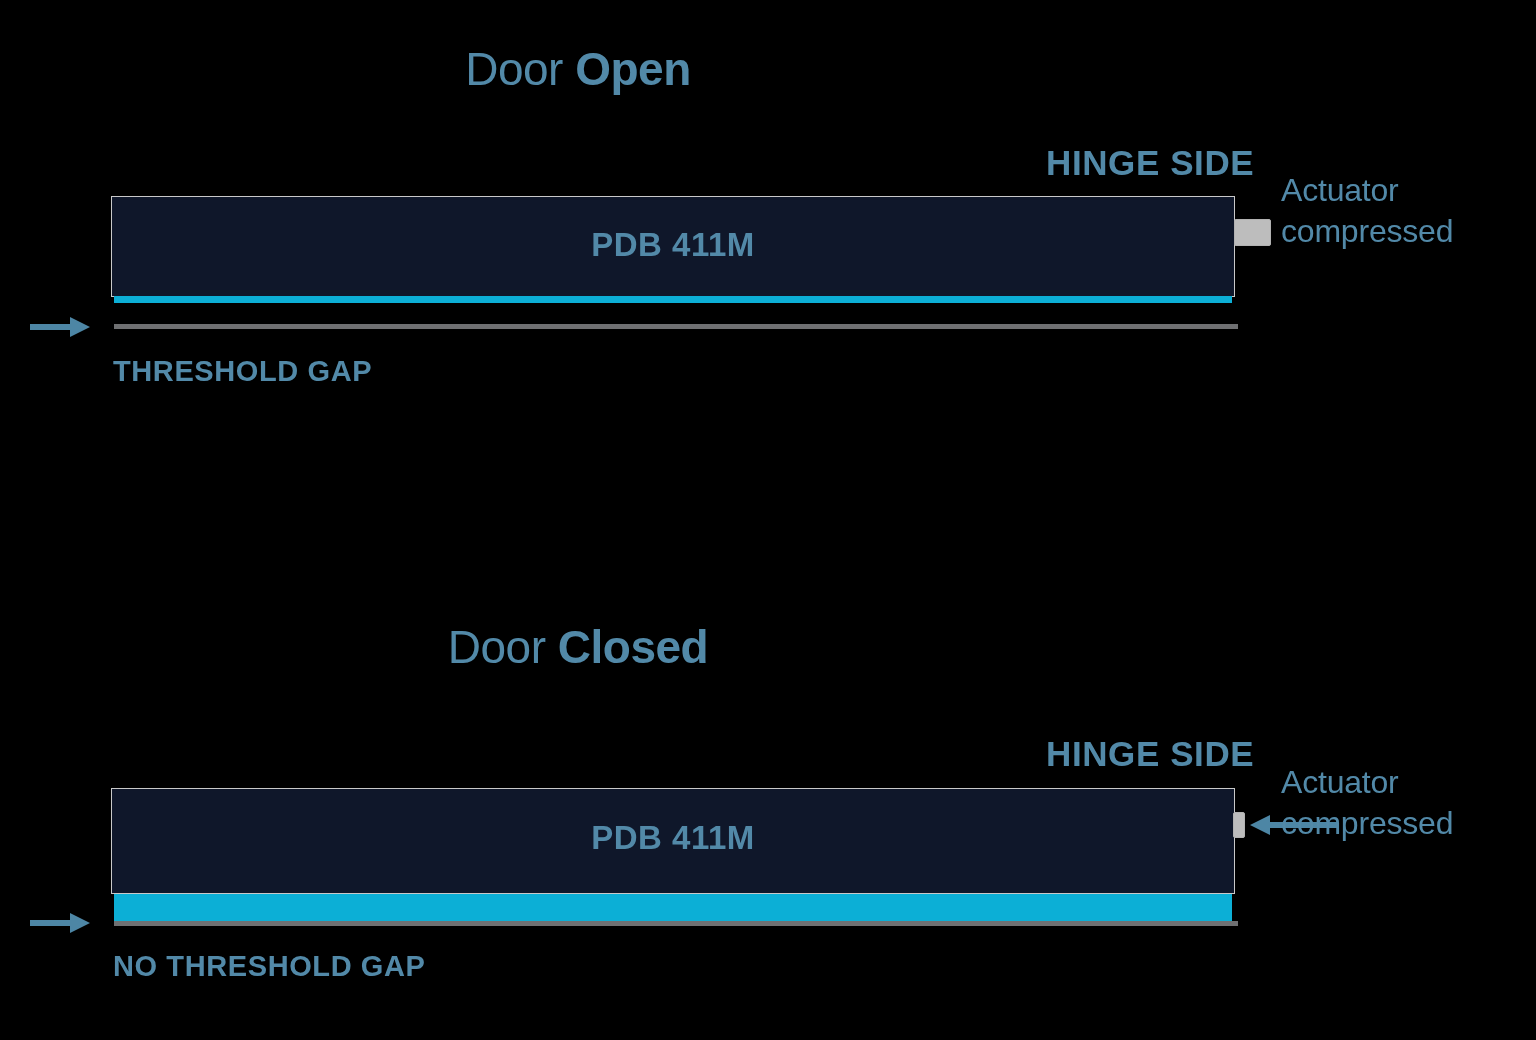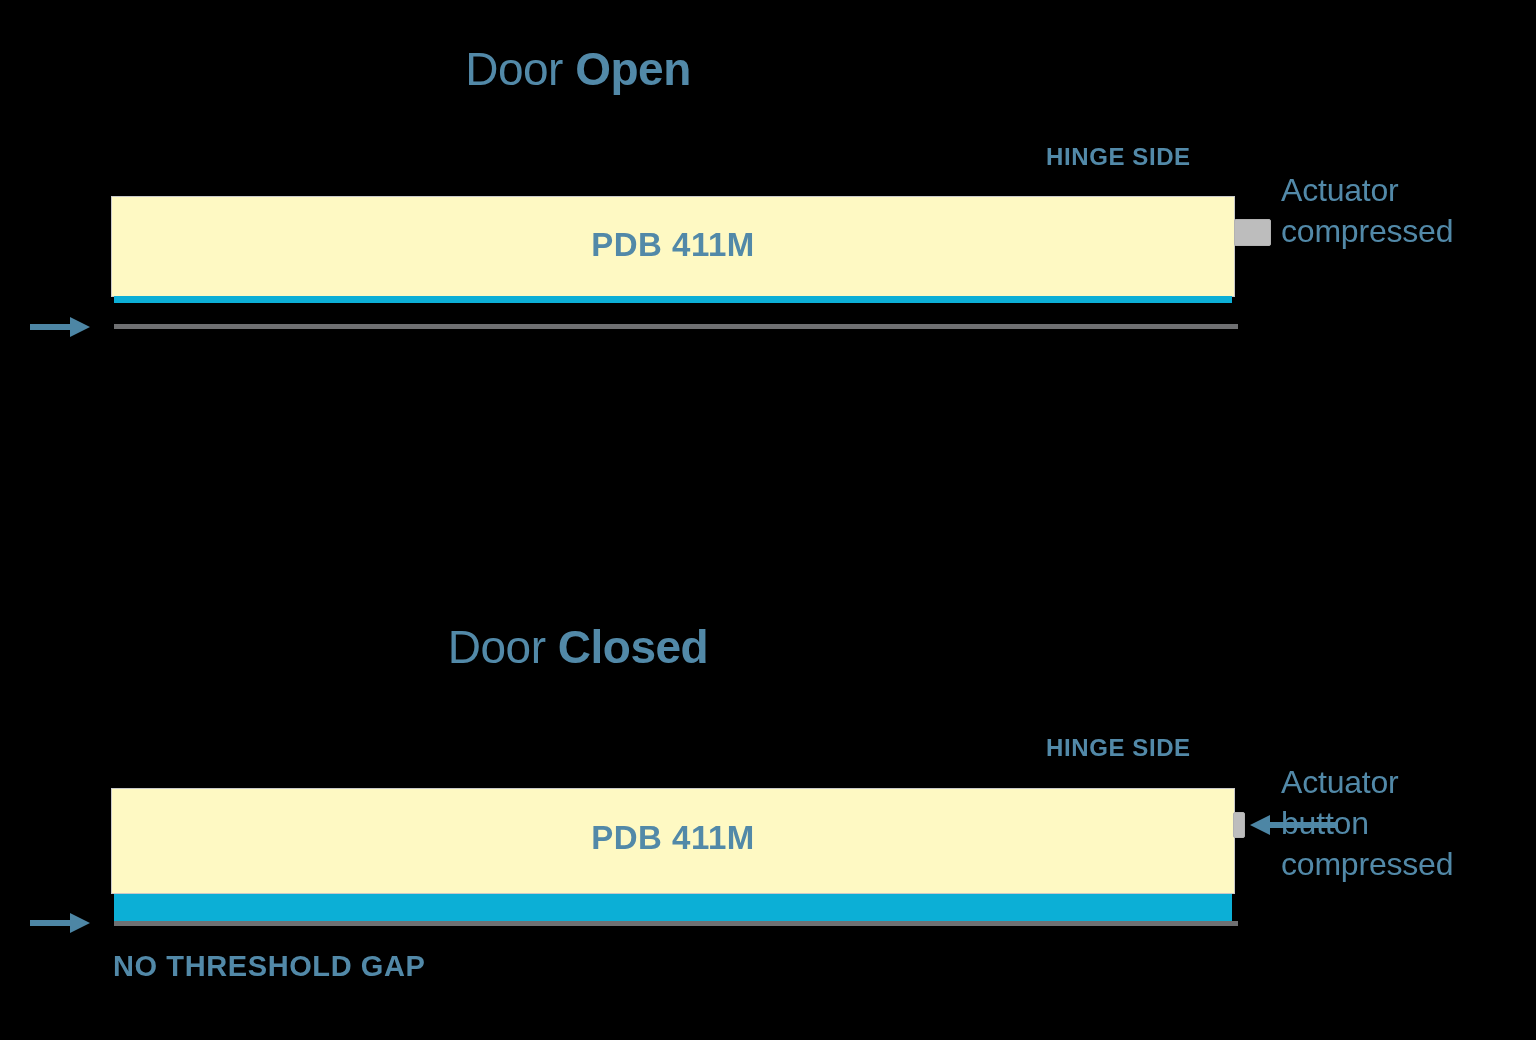--- a/index.html
+++ b/index.html
@@ -33,21 +33,21 @@
     font-weight: 400;
     white-space: nowrap;
   }
   .panel-title .strong { font-weight: 700; }
   .title-open   { top: 42px; left: -190px; }
   .title-closed { top: 620px; left: -190px; }
 
   
   .door-panel {
     position: absolute;
-    background: #fef9c3;
+    background: #0f172a;
     border: 1px solid #c9c9c9;
     box-sizing: border-box;
   }
   .door-label {
     position: absolute;
     width: 100%;
     text-align: center;
     color: #5289a8;
     font-size: 33px;
     font-weight: 700;
@@ -72,21 +72,21 @@
     background: #bdbdbd;
     border: 1px solid #b2b2b2;
     box-sizing: border-box;
     border-radius: 2px;
   }
 
   
   .hinge-label {
     position: absolute;
     color: #5289a8;
-    font-size: 24px;
+    font-size: 35px;
     font-weight: 700;
     letter-spacing: 0.6px;
     white-space: nowrap;
   }
   .gap-label {
     position: absolute;
     color: #5289a8;
     font-size: 29px;
     font-weight: 700;
     letter-spacing: 0.6px;
@@ -126,20 +126,21 @@
   <div class="seal" style="left:114px; top:296px; width:1118px; height:7px;"></div>
 
   <div class="floor-line" style="left:114px; top:324px; width:1124px; height:5px;"></div>
 
   <div class="arrow" style="left:30px; top:312px;">
     <svg width="60" height="30" viewBox="0 0 60 30">
       <path d="M0 12 H40 V5 L60 15 L40 25 V18 H0 Z" fill="#4d86a5"></path>
     </svg>
   </div>
 
+  <div class="gap-label" style="left:113px; top:355px;">THRESHOLD GAP</div>
 
   <div class="actuator" style="left:1234px; top:219px; width:37px; height:27px;"></div>
 
   <div class="actuator-note" style="left:1281px; top:170px; width:250px;">
     <div>Actuator</div>
     <div>compressed</div>
   </div>
 
   <div class="panel-title title-closed">
     <span>Door </span><span class="strong">Closed</span>
@@ -166,17 +167,16 @@
   <div class="actuator" style="left:1233px; top:812px; width:12px; height:26px;"></div>
 
   <div class="arrow" style="left:1250px; top:810px;">
     <svg width="88" height="30" viewBox="0 0 88 30">
       <path d="M88 12 H20 V5 L0 15 L20 25 V18 H88 Z" fill="#4d86a5"></path>
     </svg>
   </div>
 
   <div class="actuator-note" style="left:1281px; top:762px; width:250px;">
     <div>Actuator</div>
-    <div>button</div>
     <div>compressed</div>
   </div>
 
 </div>
 
 </body></html>

